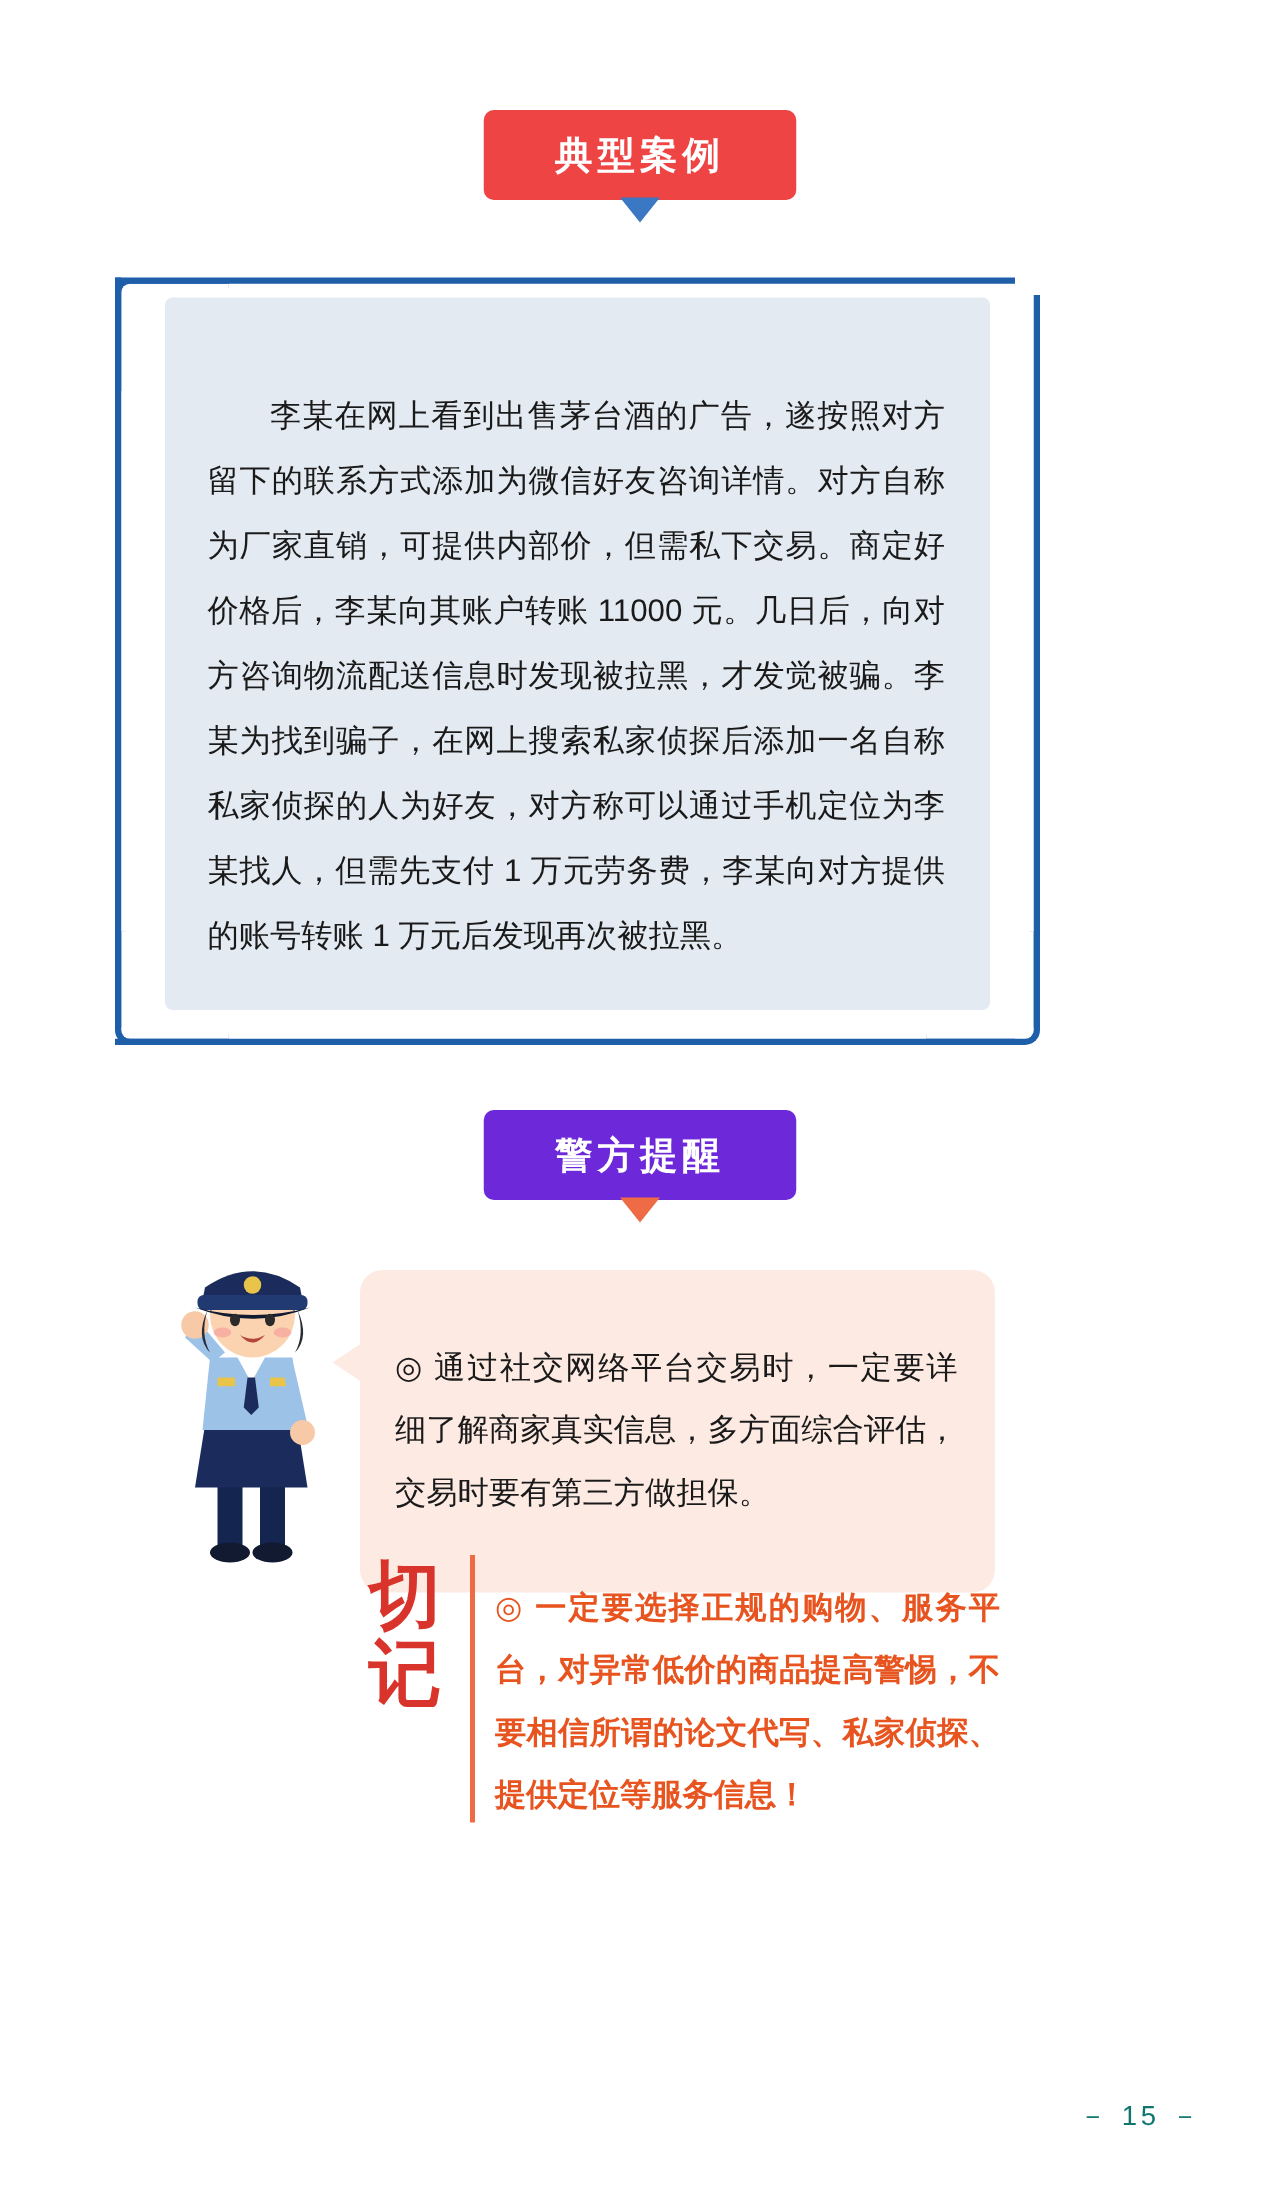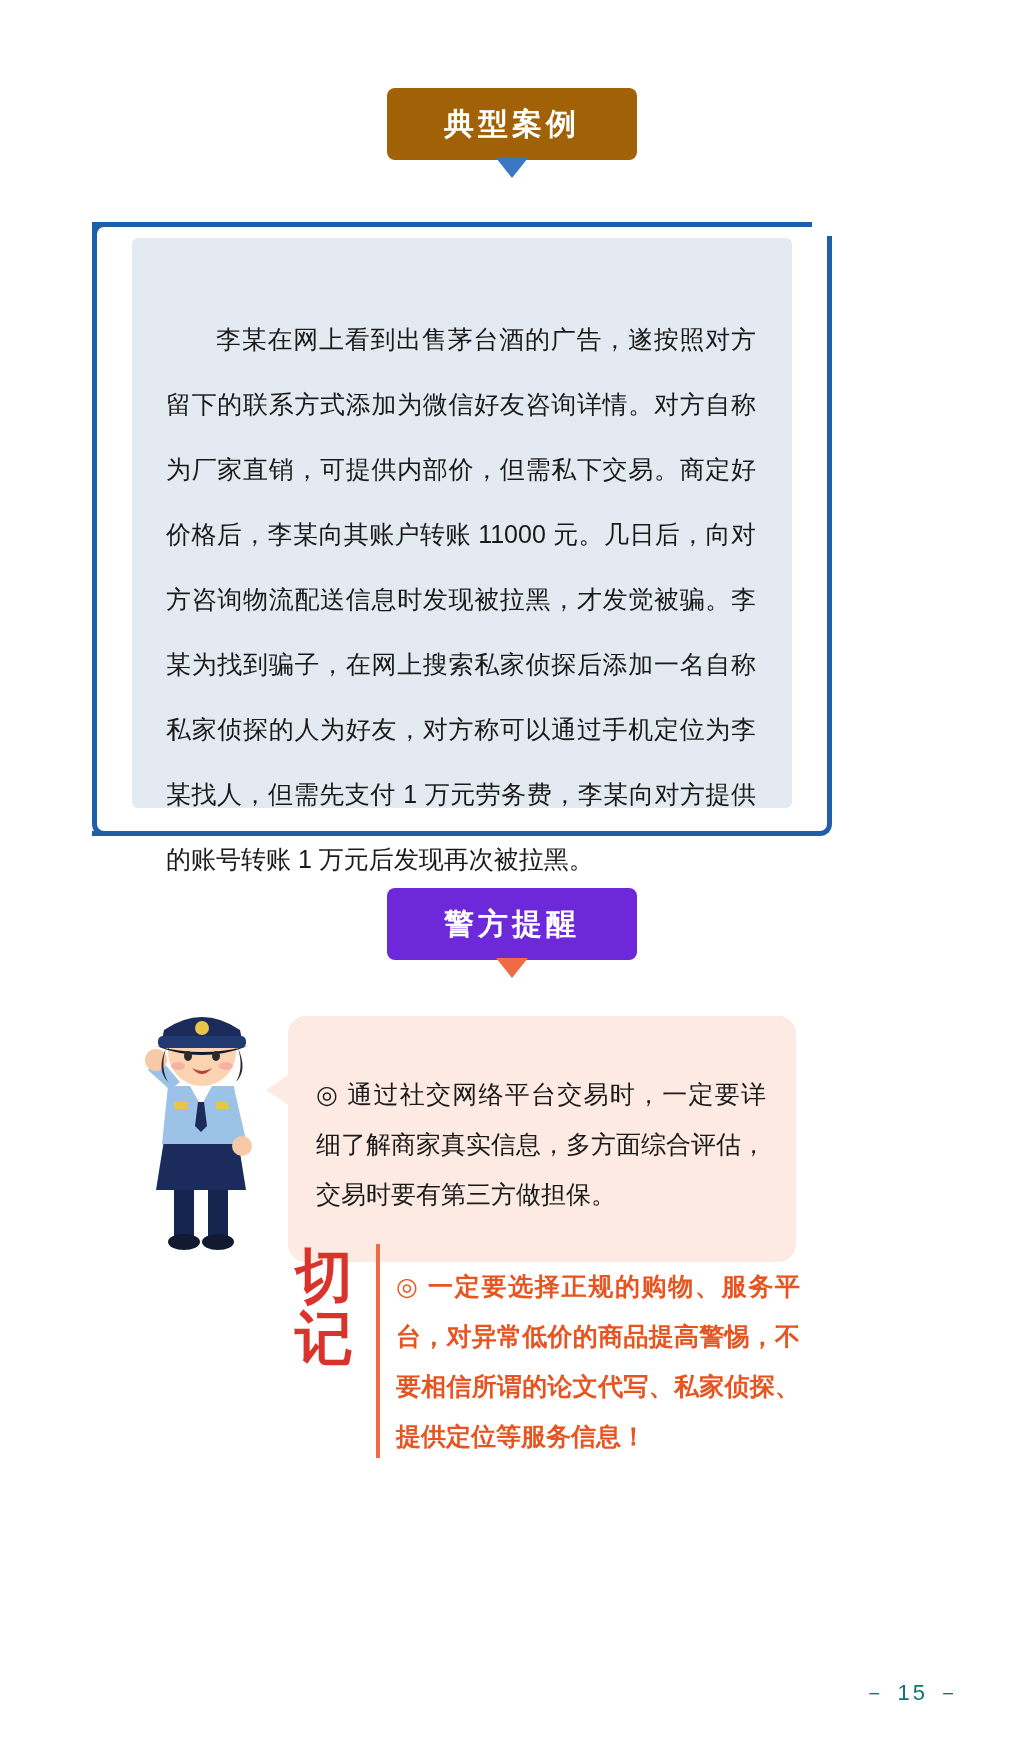--- a/index.html
+++ b/index.html
@@ -44,21 +44,21 @@
     left: 50%;
     transform: translateX(-50%);
     width: 0;
     height: 0;
     border-left: 16px solid transparent;
     border-right: 16px solid transparent;
   }
 
   #banner-case {
     top: 88px;
-    background: #a16207;
+    background: #ef4444;
   }
   #banner-case .tail { border-top: 20px solid #3b78c3; }
 
   #banner-police {
     top: 888px;
     background: #6d28d9;
   }
   #banner-police .tail { border-top: 20px solid #ef6b45; }
 
   
@@ -89,34 +89,34 @@
     top: 16px;
     width: 660px;
     height: 570px;
     background: #e4eaf1;
     border-radius: 6px;
     box-sizing: border-box;
     padding: 44px 36px 20px 34px;
   }
   .case-text {
     font-size: 25px;
-    line-height: 65px;
+    line-height: 52px;
     color: #1a1a1a;
     text-align: justify;
     text-indent: 2em;
     font-family: "Liberation Sans", "DejaVu Sans", sans-serif;
   }
 
   
   .tip-bubble {
     position: absolute;
     left: 288px;
     top: 1016px;
     width: 508px;
-    padding: 28px 30px 18px 28px;
+    padding: 28px 30px 30px 28px;
     background: #fdeae3;
     border-radius: 18px;
     box-sizing: border-box;
   }
   .tip-bubble .nose {
     position: absolute;
     left: -22px;
     top: 58px;
     width: 0;
     height: 0;

